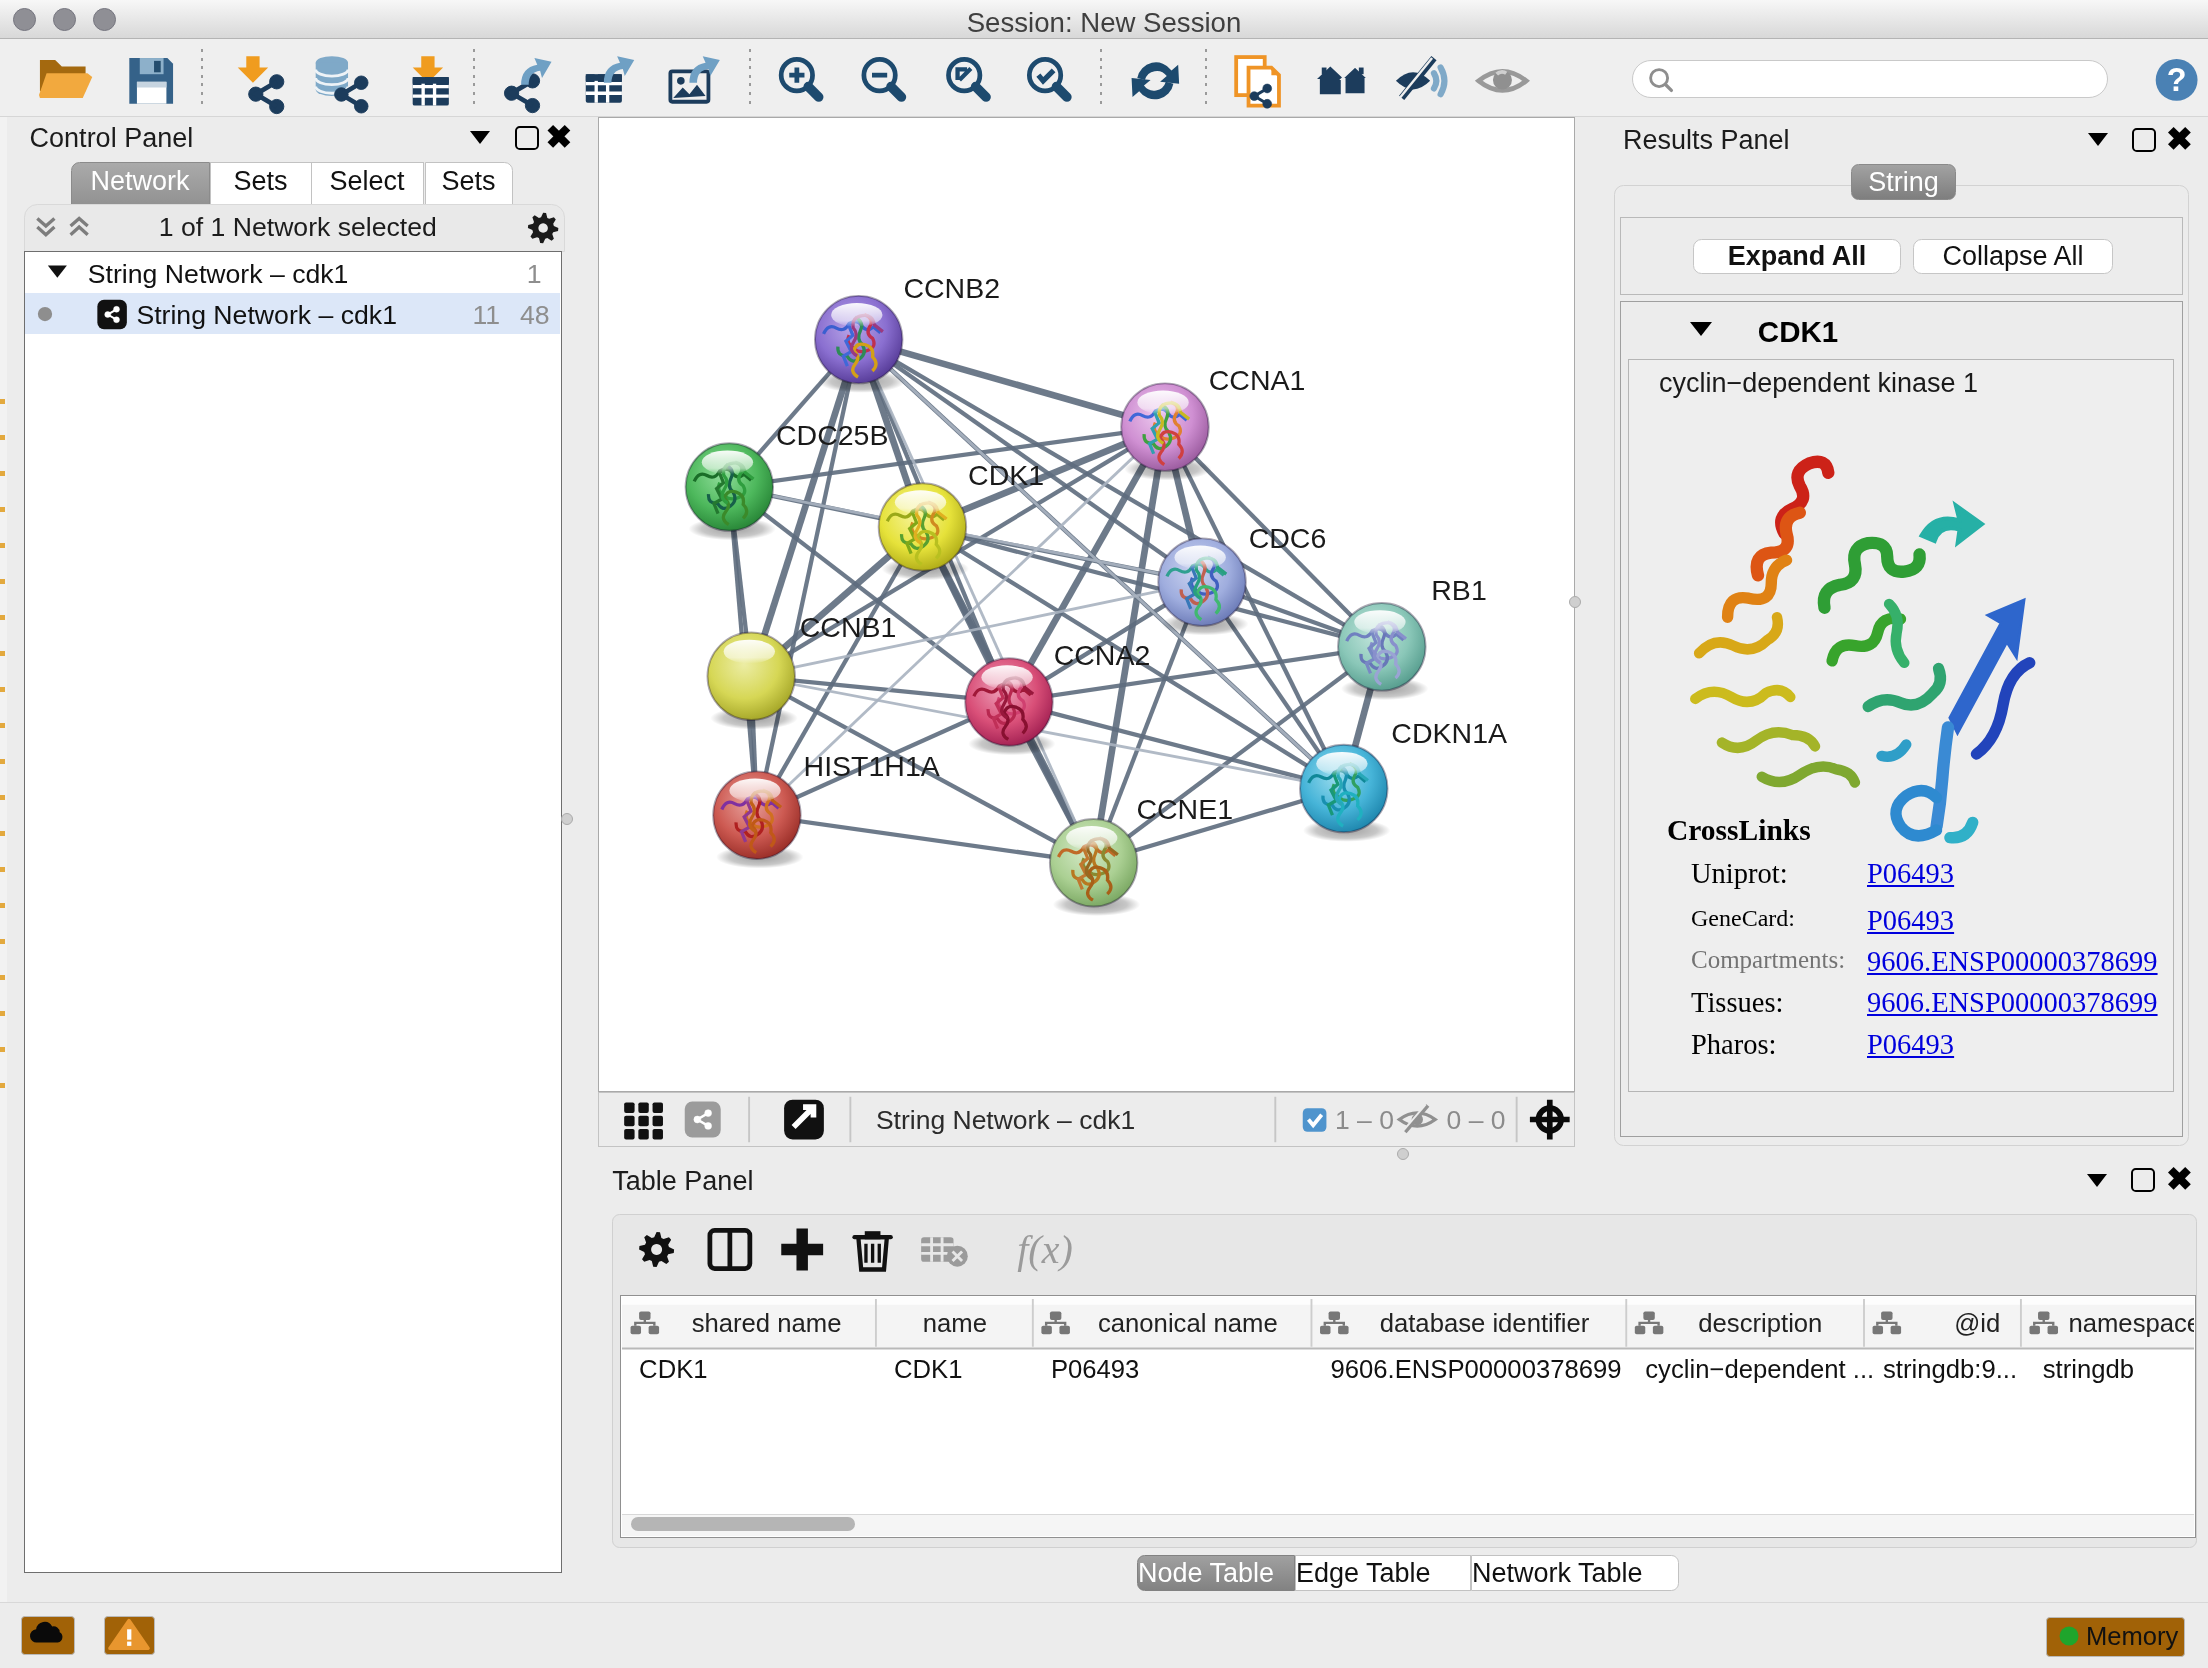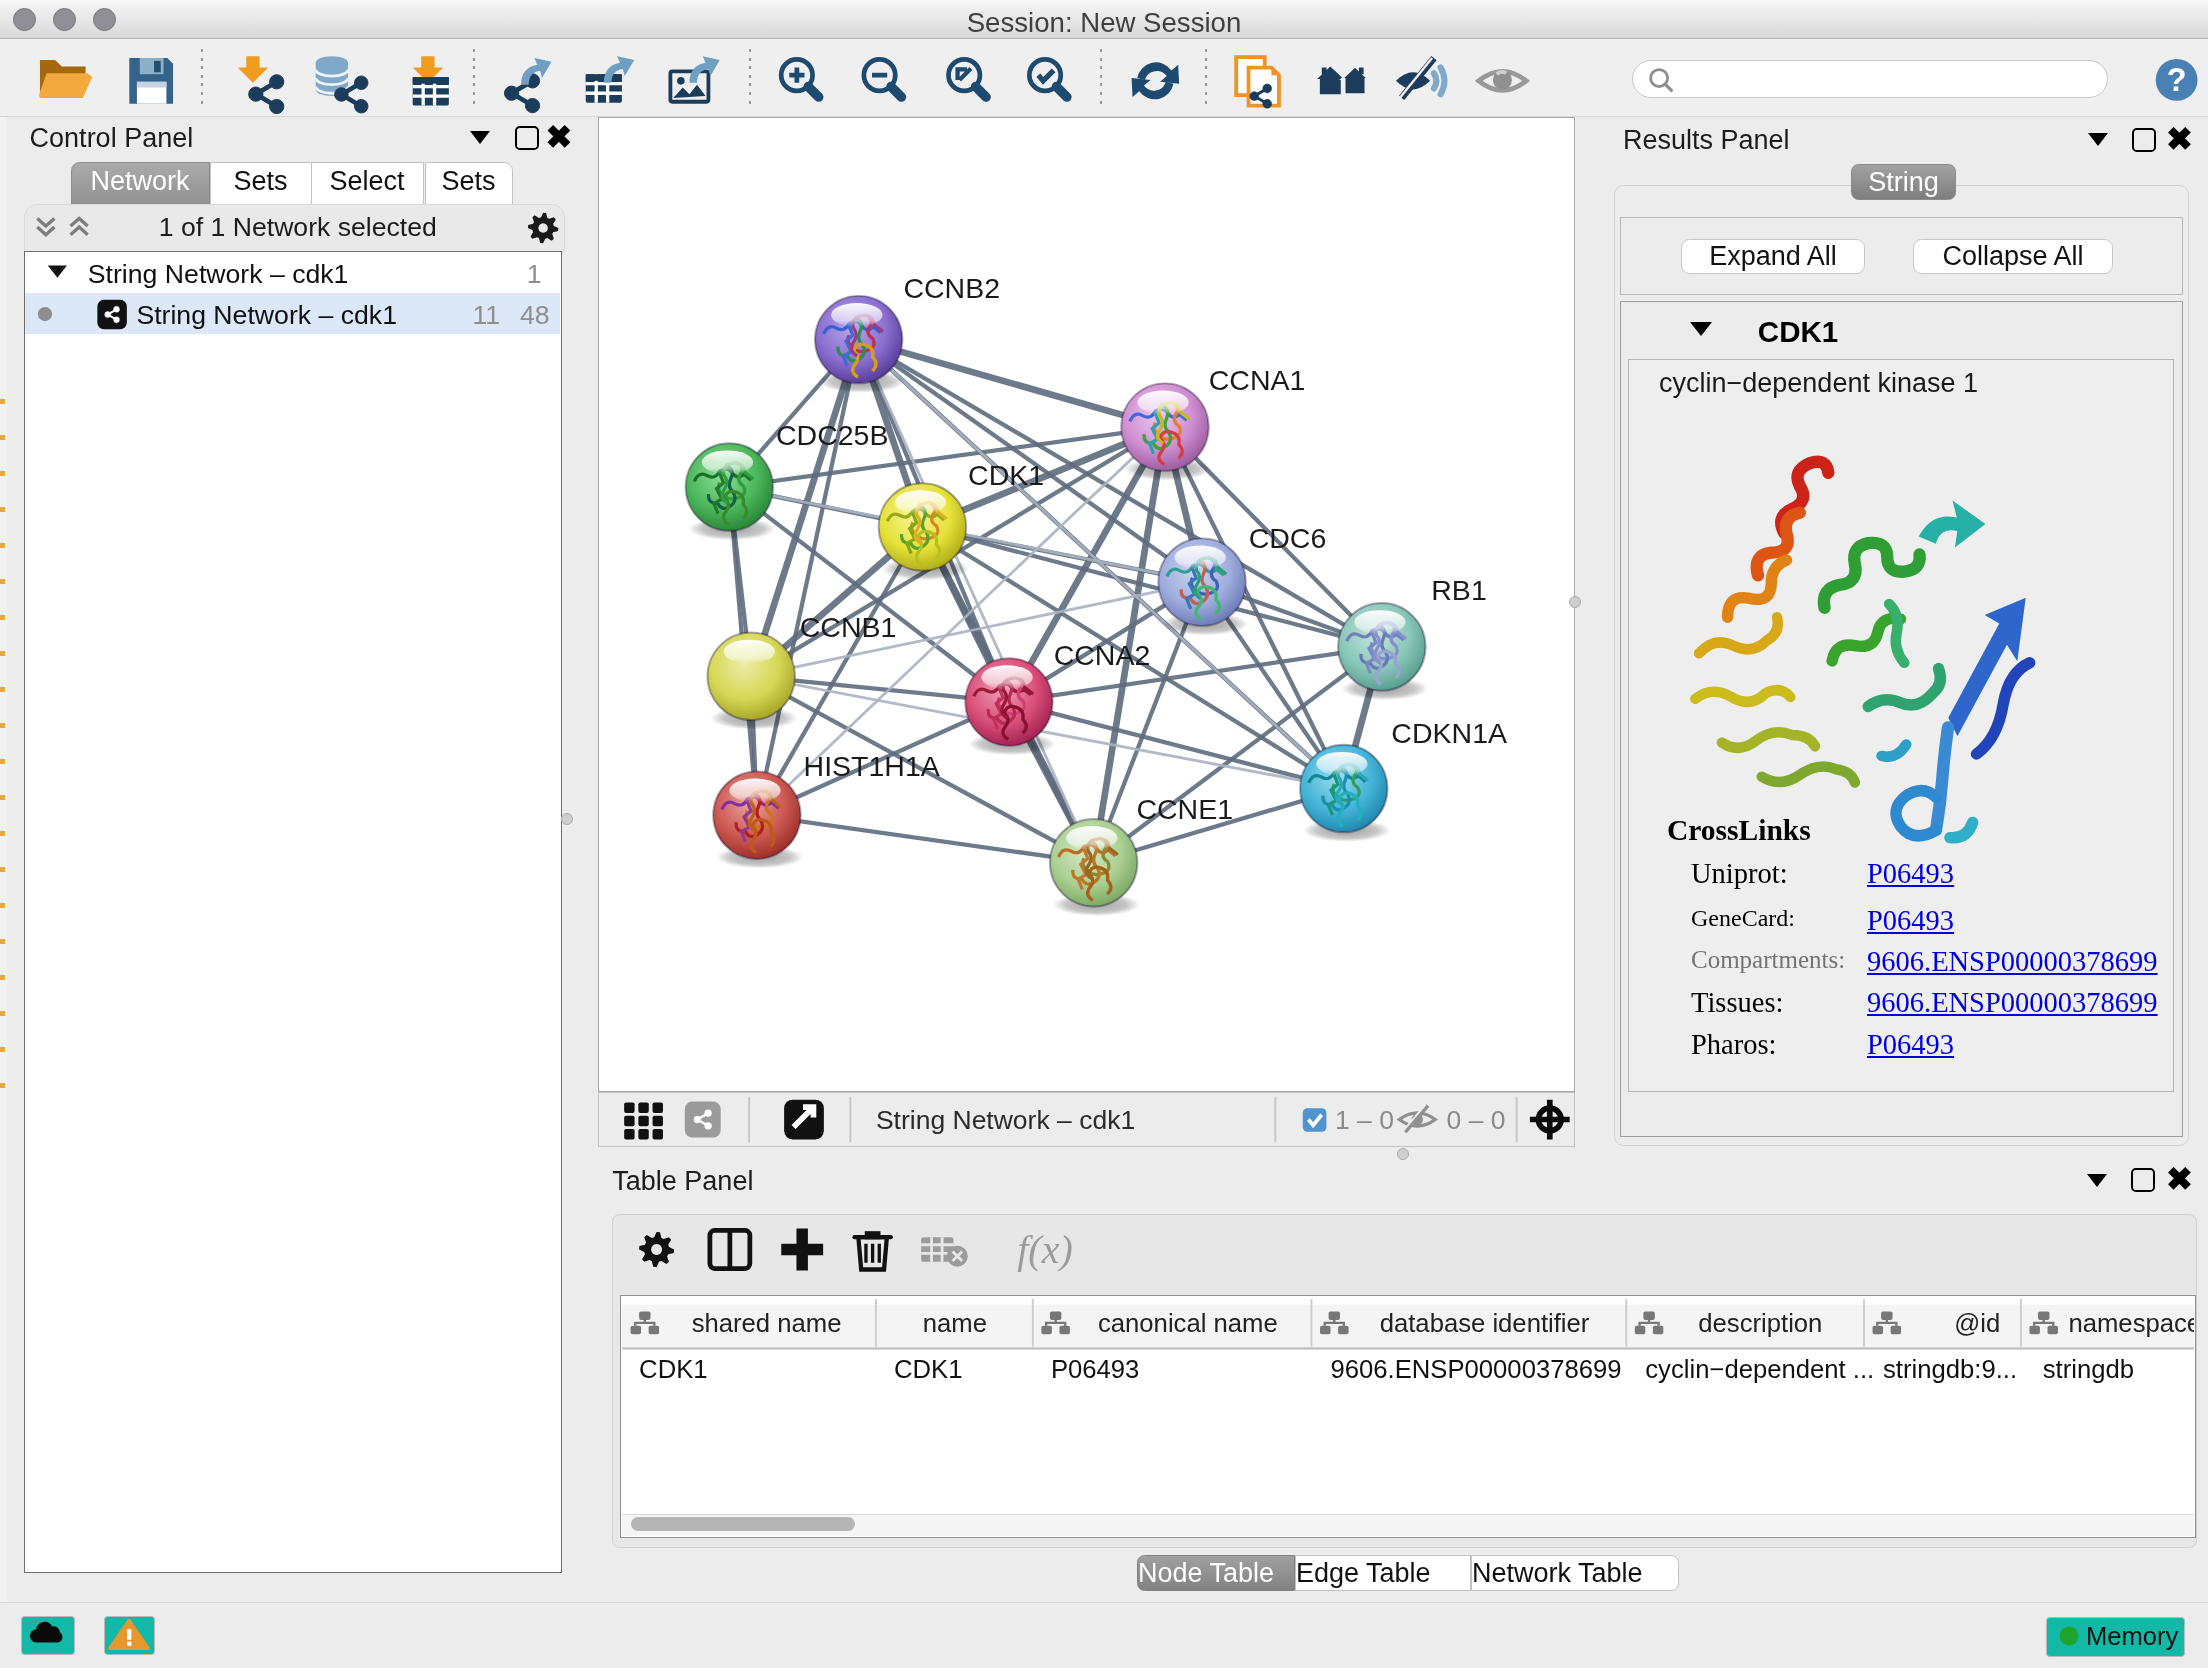--- a/index.html
+++ b/index.html
@@ -42,21 +42,21 @@
 #stringtab { left:272px; top:47px; width:105px; height:36px; background:linear-gradient(#a2a2a2,#7e7e7e); border:1px solid #8a8a8a; border-radius:7.6px; color:#fff; font-size:27px; text-align:center; line-height:34px; }
 .serif { font-family:"Liberation Serif", serif; }
 .xlink { color:#0000dd; text-decoration:underline; }
 
 
 #tp-container { left:14.3px; top:61px; width:1585px; height:334px; background:#e7e7e7; border:1px solid #d0d0d0; border-radius:7.6px; }
 .btab { top:0; height:36px; background:#fff; border:1px solid #c2c2c2; font-size:27px; color:#111; line-height:34px; }
 
 
 #statusbar { left:0; top:1602px; width:2208px; height:67px; background:#ececec; border-top:1.9px solid #d8d8d8; }
-.sbtn { top:14.3px; height:39px; background:#14b8a6; border:1.9px solid #b9b9b9; border-radius:3.8px; }
+.sbtn { top:14.3px; height:39px; background:#a16207; border:1.9px solid #b9b9b9; border-radius:3.8px; }
 
 .wc-arr { width:0; height:0; border-left:10.5px solid transparent; border-right:10.5px solid transparent; border-top:13.3px solid #000; }
 .wc-box { width:24px; height:24px; border:2.9px solid #000; border-radius:4.8px; background:transparent; }
 .wc-x { font-size:32px; font-weight:bold; color:#000; line-height:27px; }
 </style>
 </head>
 <body>
 <div id="win">
   <div class="abs" style="left:0; top:39px; width:6.7px; height:1629px; background:#f2f2f2;"></div>
   <div class="abs" style="left:0; top:399px; width:4.8px; height:704px; background-image:repeating-linear-gradient(#e3a93e 0 4.8px, transparent 4.8px 36px);"></div>
@@ -582,21 +582,21 @@
   </div>
 
   <div id="resultspanel" class="abs">
     <div class="abs ptitle" style="left:44px; top:7.6px;">Results Panel</div>
     <div class="abs wc-arr" style="left:509px; top:16px;"></div>
     <div class="abs wc-box" style="left:553px; top:10.5px;"></div>
     <div class="abs wc-x" style="left:587px; top:8.6px;">✖</div>
     <div id="rp-container" class="abs"></div>
     <div id="stringtab" class="abs">String</div>
     <div class="abs" style="left:41px; top:100px; width:563px; height:78px; border:1.9px solid #b9b9b9; background:#ececec;"></div>
-    <div class="abs btn" style="left:102px; top:122px; width:184px; height:35px; line-height:32px;">Expand All</div>
+    <div class="abs btn" style="left:114px; top:122px; width:208px; height:35px; line-height:32px;font-weight:bold;">Expand All</div>
     <div class="abs btn" style="left:334px; top:122px; width:200px; height:35px; line-height:32px;">Collapse All</div>
     <div class="abs" style="left:41px; top:184px; width:563px; height:836px; border:1.9px solid #9f9f9f; background:#ececec;"></div>
     <div class="abs" style="left:111px; top:205px; width:0; height:0; border-left:11.4px solid transparent; border-right:11.4px solid transparent; border-top:14.3px solid #000;"></div>
     <div class="abs" style="left:143px; top:198px; width:152px; text-align:center; font-size:29.5px; font-weight:bold; color:#000;">CDK1</div>
     <div class="abs" style="left:49px; top:242px; width:546px; height:733px; border:1.9px solid #b5b5b5; background:#eeeeee;"></div>
     <div class="abs" style="left:80px; top:251px; font-size:27px; color:#1a1a1a;">cyclin−dependent kinase 1</div>
     <svg class="abs" style="left:84px; top:304px;" width="380" height="438" viewBox="0 0 400 460">
       <g fill="none" stroke-linecap="round">
         <path d="M128 118 q-10 -18 8 -26 q18 -8 8 -24 q-8 -16 10 -24 q18 -6 20 10" stroke="#cc2218" stroke-width="13"></path>
         <path d="M100 162 q-6 -22 14 -24 q22 0 16 -20 q-4 -18 14 -22" stroke="#dd5514" stroke-width="13"></path>

